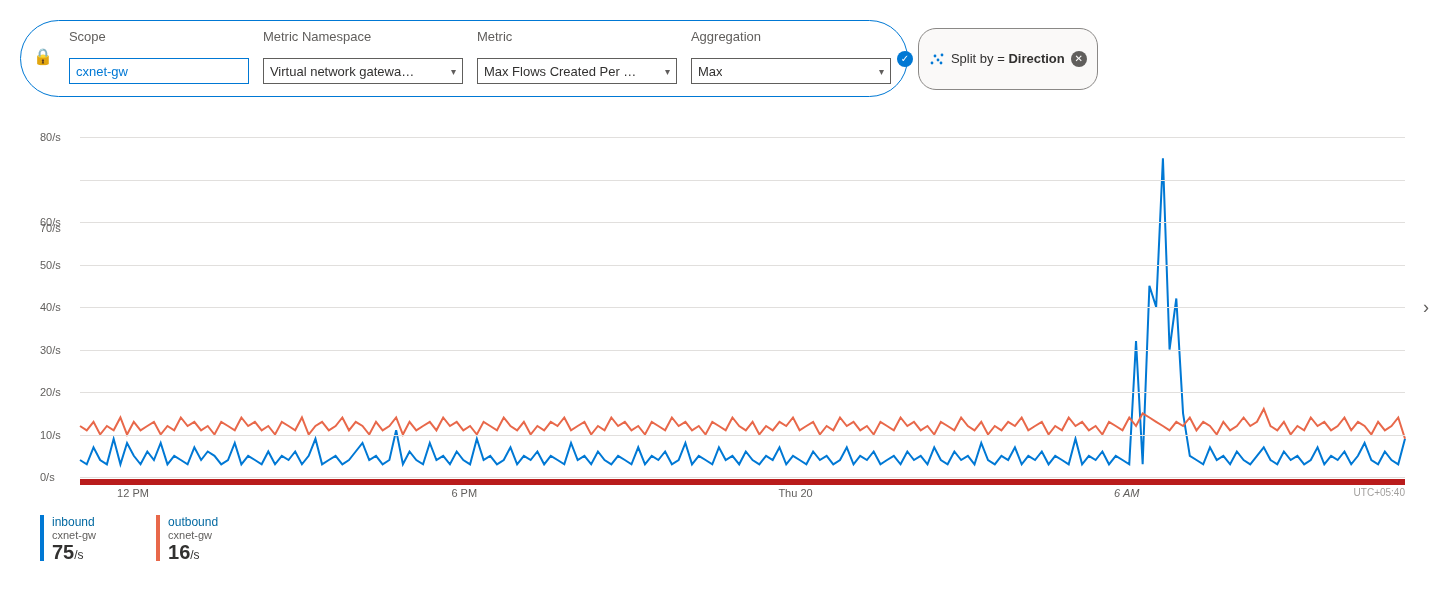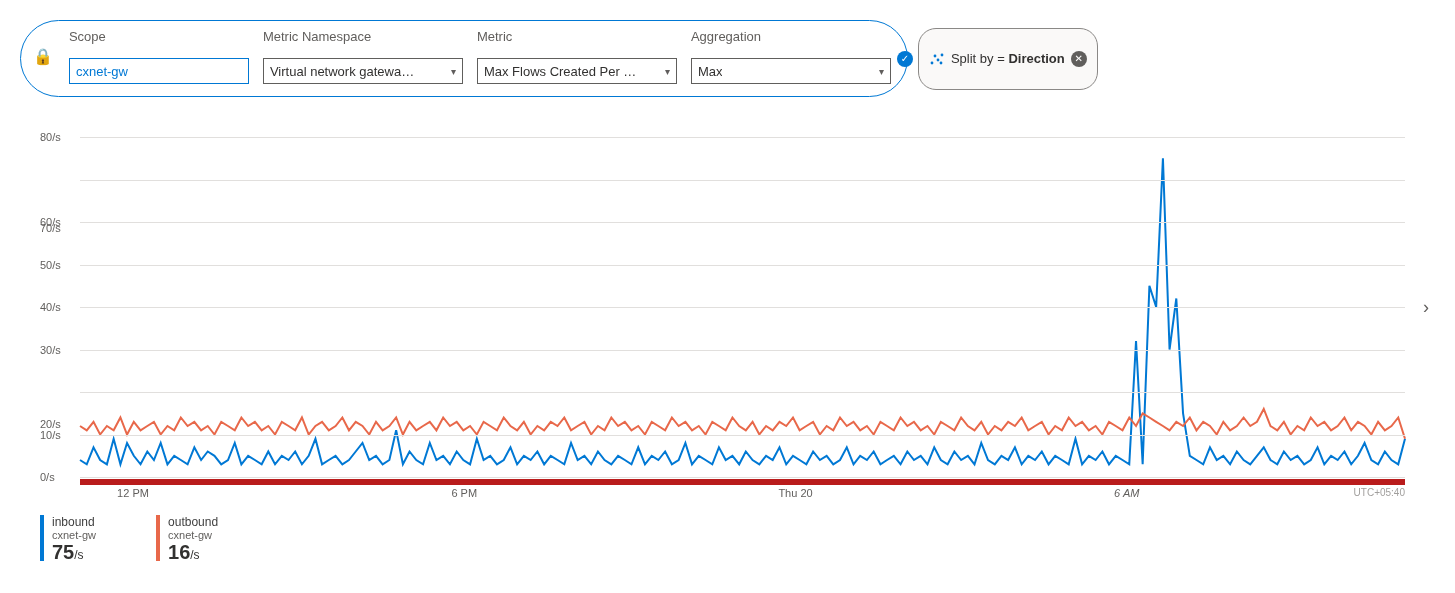--- a/index.html
+++ b/index.html
@@ -116,21 +116,21 @@
   .tz { position: absolute; right: 0; top: 2px; color: #a19f9d; font-size: 10px; }
 
   svg.lines { position: absolute; left:0; top:0; width:100%; height:100%; overflow: visible; }
 
   .legend-row {
     display: flex; gap: 60px;
     margin-left: 20px; margin-top: 18px;
   }
   .legend-item { display: flex; gap: 8px; }
   .legend-swatch { width: 4px; height: 46px; }
-  .legend-text .dir { font-size: 12px; color: #404040; }
+  .legend-text .dir { font-size: 12px; color: #0369a1; }
   .legend-text .res { font-size: 11px; color: #605e5c; }
   .legend-text .val { font-size: 20px; font-weight: 600; }
   .legend-text .unit { font-size: 12px; font-weight: 400; }
 </style>
 </head>
 <body>
 
 <div class="toolbar">
   <div class="pill">
     <span class="lock-icon">🔒</span>
@@ -187,21 +187,21 @@
     <div class="plot" id="plot">
       <svg class="lines" id="lines-svg" preserveAspectRatio="none" viewBox="0 0 1000 340">
           <path d="M0.0 323.0 L5.1 327.3 L10.2 310.3 L15.2 323.0 L20.3 327.3 L25.4 301.8 L30.5 327.3 L35.5 306.0 L40.6 318.8 L45.7 327.3 L50.8 314.5 L55.8 323.0 L60.9 306.0 L66.0 327.3 L71.1 318.8 L76.1 323.0 L81.2 327.3 L86.3 310.3 L91.4 323.0 L96.4 314.5 L101.5 318.8 L106.6 327.3 L111.7 323.0 L116.8 306.0 L121.8 327.3 L126.9 318.8 L132.0 323.0 L137.1 327.3 L142.1 314.5 L147.2 327.3 L152.3 318.8 L157.4 323.0 L162.4 314.5 L167.5 327.3 L172.6 318.8 L177.7 301.8 L182.7 327.3 L187.8 323.0 L192.9 318.8 L198.0 327.3 L203.0 323.0 L208.1 314.5 L213.2 306.0 L218.3 323.0 L223.4 318.8 L228.4 327.3 L233.5 323.0 L238.6 293.3 L243.7 327.3 L248.7 314.5 L253.8 323.0 L258.9 327.3 L264.0 306.0 L269.0 323.0 L274.1 318.8 L279.2 327.3 L284.3 314.5 L289.3 323.0 L294.4 327.3 L299.5 301.8 L304.6 323.0 L309.6 318.8 L314.7 327.3 L319.8 323.0 L324.9 310.3 L329.9 327.3 L335.0 318.8 L340.1 323.0 L345.2 314.5 L350.3 327.3 L355.3 318.8 L360.4 323.0 L365.5 327.3 L370.6 306.0 L375.6 323.0 L380.7 318.8 L385.8 327.3 L390.9 314.5 L395.9 323.0 L401.0 327.3 L406.1 318.8 L411.2 323.0 L416.2 327.3 L421.3 310.3 L426.4 327.3 L431.5 318.8 L436.5 323.0 L441.6 314.5 L446.7 327.3 L451.8 323.0 L456.9 306.0 L461.9 327.3 L467.0 318.8 L472.1 323.0 L477.2 327.3 L482.2 310.3 L487.3 323.0 L492.4 318.8 L497.5 327.3 L502.5 314.5 L507.6 323.0 L512.7 327.3 L517.8 318.8 L522.8 323.0 L527.9 310.3 L533.0 327.3 L538.1 318.8 L543.1 323.0 L548.2 327.3 L553.3 314.5 L558.4 323.0 L563.5 318.8 L568.5 327.3 L573.6 323.0 L578.7 310.3 L583.8 327.3 L588.8 318.8 L593.9 323.0 L599.0 314.5 L604.1 327.3 L609.1 323.0 L614.2 318.8 L619.3 327.3 L624.4 314.5 L629.4 323.0 L634.5 318.8 L639.6 327.3 L644.7 310.3 L649.7 323.0 L654.8 327.3 L659.9 314.5 L665.0 323.0 L670.1 318.8 L675.1 327.3 L680.2 306.0 L685.3 323.0 L690.4 327.3 L695.4 318.8 L700.5 323.0 L705.6 310.3 L710.7 327.3 L715.7 318.8 L720.8 323.0 L725.9 314.5 L731.0 327.3 L736.0 318.8 L741.1 323.0 L746.2 327.3 L751.3 301.8 L756.3 327.3 L761.4 318.8 L766.5 323.0 L771.6 314.5 L776.6 327.3 L781.7 318.8 L786.8 323.0 L791.9 327.3 L797.0 204.0 L802.0 327.3 L807.1 148.8 L812.2 170.0 L817.3 21.3 L822.3 212.5 L827.4 161.5 L832.5 276.3 L837.6 318.8 L842.6 323.0 L847.7 327.3 L852.8 310.3 L857.9 323.0 L862.9 318.8 L868.0 327.3 L873.1 314.5 L878.2 323.0 L883.2 327.3 L888.3 318.8 L893.4 310.3 L898.5 323.0 L903.6 327.3 L908.6 314.5 L913.7 323.0 L918.8 318.8 L923.9 327.3 L928.9 323.0 L934.0 310.3 L939.1 327.3 L944.2 318.8 L949.2 323.0 L954.3 314.5 L959.4 327.3 L964.5 318.8 L969.5 306.0 L974.6 323.0 L979.7 327.3 L984.8 314.5 L989.8 323.0 L994.9 327.3 L1000.0 301.8 " fill="none" stroke="#0078d4" stroke-width="2" vector-effect="non-scaling-stroke"></path>
           <path d="M0.0 289.0 L5.1 293.3 L10.2 284.8 L15.2 297.5 L20.3 289.0 L25.4 293.3 L30.5 280.5 L35.5 297.5 L40.6 284.8 L45.7 293.3 L50.8 289.0 L55.8 284.8 L60.9 297.5 L66.0 289.0 L71.1 293.3 L76.1 280.5 L81.2 289.0 L86.3 284.8 L91.4 293.3 L96.4 289.0 L101.5 297.5 L106.6 284.8 L111.7 289.0 L116.8 293.3 L121.8 280.5 L126.9 289.0 L132.0 284.8 L137.1 293.3 L142.1 289.0 L147.2 297.5 L152.3 284.8 L157.4 289.0 L162.4 293.3 L167.5 280.5 L172.6 297.5 L177.7 289.0 L182.7 284.8 L187.8 293.3 L192.9 289.0 L198.0 280.5 L203.0 293.3 L208.1 284.8 L213.2 289.0 L218.3 297.5 L223.4 284.8 L228.4 293.3 L233.5 289.0 L238.6 280.5 L243.7 297.5 L248.7 284.8 L253.8 293.3 L258.9 289.0 L264.0 284.8 L269.0 293.3 L274.1 280.5 L279.2 289.0 L284.3 284.8 L289.3 293.3 L294.4 289.0 L299.5 297.5 L304.6 284.8 L309.6 289.0 L314.7 293.3 L319.8 280.5 L324.9 289.0 L329.9 293.3 L335.0 284.8 L340.1 297.5 L345.2 289.0 L350.3 293.3 L355.3 284.8 L360.4 289.0 L365.5 280.5 L370.6 293.3 L375.6 289.0 L380.7 284.8 L385.8 297.5 L390.9 289.0 L395.9 293.3 L401.0 280.5 L406.1 289.0 L411.2 284.8 L416.2 293.3 L421.3 289.0 L426.4 297.5 L431.5 284.8 L436.5 289.0 L441.6 293.3 L446.7 280.5 L451.8 289.0 L456.9 284.8 L461.9 293.3 L467.0 289.0 L472.1 297.5 L477.2 284.8 L482.2 289.0 L487.3 293.3 L492.4 280.5 L497.5 289.0 L502.5 293.3 L507.6 284.8 L512.7 297.5 L517.8 289.0 L522.8 293.3 L527.9 284.8 L533.0 289.0 L538.1 280.5 L543.1 293.3 L548.2 289.0 L553.3 284.8 L558.4 297.5 L563.5 289.0 L568.5 293.3 L573.6 280.5 L578.7 289.0 L583.8 284.8 L588.8 293.3 L593.9 289.0 L599.0 297.5 L604.1 284.8 L609.1 289.0 L614.2 293.3 L619.3 280.5 L624.4 289.0 L629.4 284.8 L634.5 293.3 L639.6 289.0 L644.7 297.5 L649.7 284.8 L654.8 289.0 L659.9 293.3 L665.0 280.5 L670.1 289.0 L675.1 293.3 L680.2 284.8 L685.3 297.5 L690.4 289.0 L695.4 293.3 L700.5 284.8 L705.6 289.0 L710.7 280.5 L715.7 293.3 L720.8 289.0 L725.9 284.8 L731.0 297.5 L736.0 289.0 L741.1 293.3 L746.2 280.5 L751.3 289.0 L756.3 284.8 L761.4 293.3 L766.5 289.0 L771.6 297.5 L776.6 284.8 L781.7 289.0 L786.8 293.3 L791.9 280.5 L797.0 289.0 L802.0 276.3 L807.1 280.5 L812.2 284.8 L817.3 289.0 L822.3 293.3 L827.4 284.8 L832.5 289.0 L837.6 280.5 L842.6 293.3 L847.7 284.8 L852.8 289.0 L857.9 297.5 L862.9 284.8 L868.0 293.3 L873.1 289.0 L878.2 280.5 L883.2 289.0 L888.3 284.8 L893.4 272.0 L898.5 289.0 L903.6 293.3 L908.6 284.8 L913.7 297.5 L918.8 289.0 L923.9 293.3 L928.9 280.5 L934.0 289.0 L939.1 284.8 L944.2 293.3 L949.2 289.0 L954.3 280.5 L959.4 293.3 L964.5 284.8 L969.5 289.0 L974.6 297.5 L979.7 284.8 L984.8 293.3 L989.8 289.0 L994.9 280.5 L1000.0 301.8 " fill="none" stroke="#e8684a" stroke-width="2" vector-effect="non-scaling-stroke"></path>
         </svg>
     <div class="gridline" style="top: 100%;"></div>
         <div class="ylab" style="top: 100%;">0/s</div>
         <div class="gridline" style="top: 87.5%;"></div>
         <div class="ylab" style="top: 87.5%;">10/s</div>
         <div class="gridline" style="top: 75%;"></div>
-        <div class="ylab" style="top: 75%; margin-top: 32px;">20/s</div>
+        <div class="ylab" style="top: 75%;">20/s</div>
         <div class="gridline" style="top: 62.5%;"></div>
         <div class="ylab" style="top: 62.5%;">30/s</div>
         <div class="gridline" style="top: 50%;"></div>
         <div class="ylab" style="top: 50%;">40/s</div>
         <div class="gridline" style="top: 37.5%;"></div>
         <div class="ylab" style="top: 37.5%;">50/s</div>
         <div class="gridline" style="top: 25%;"></div>
         <div class="ylab" style="top: 25%;">60/s</div>
         <div class="gridline" style="top: 12.5%;"></div>
         <div class="ylab" style="top: 12.5%; margin-top: 48px;">70/s</div>

